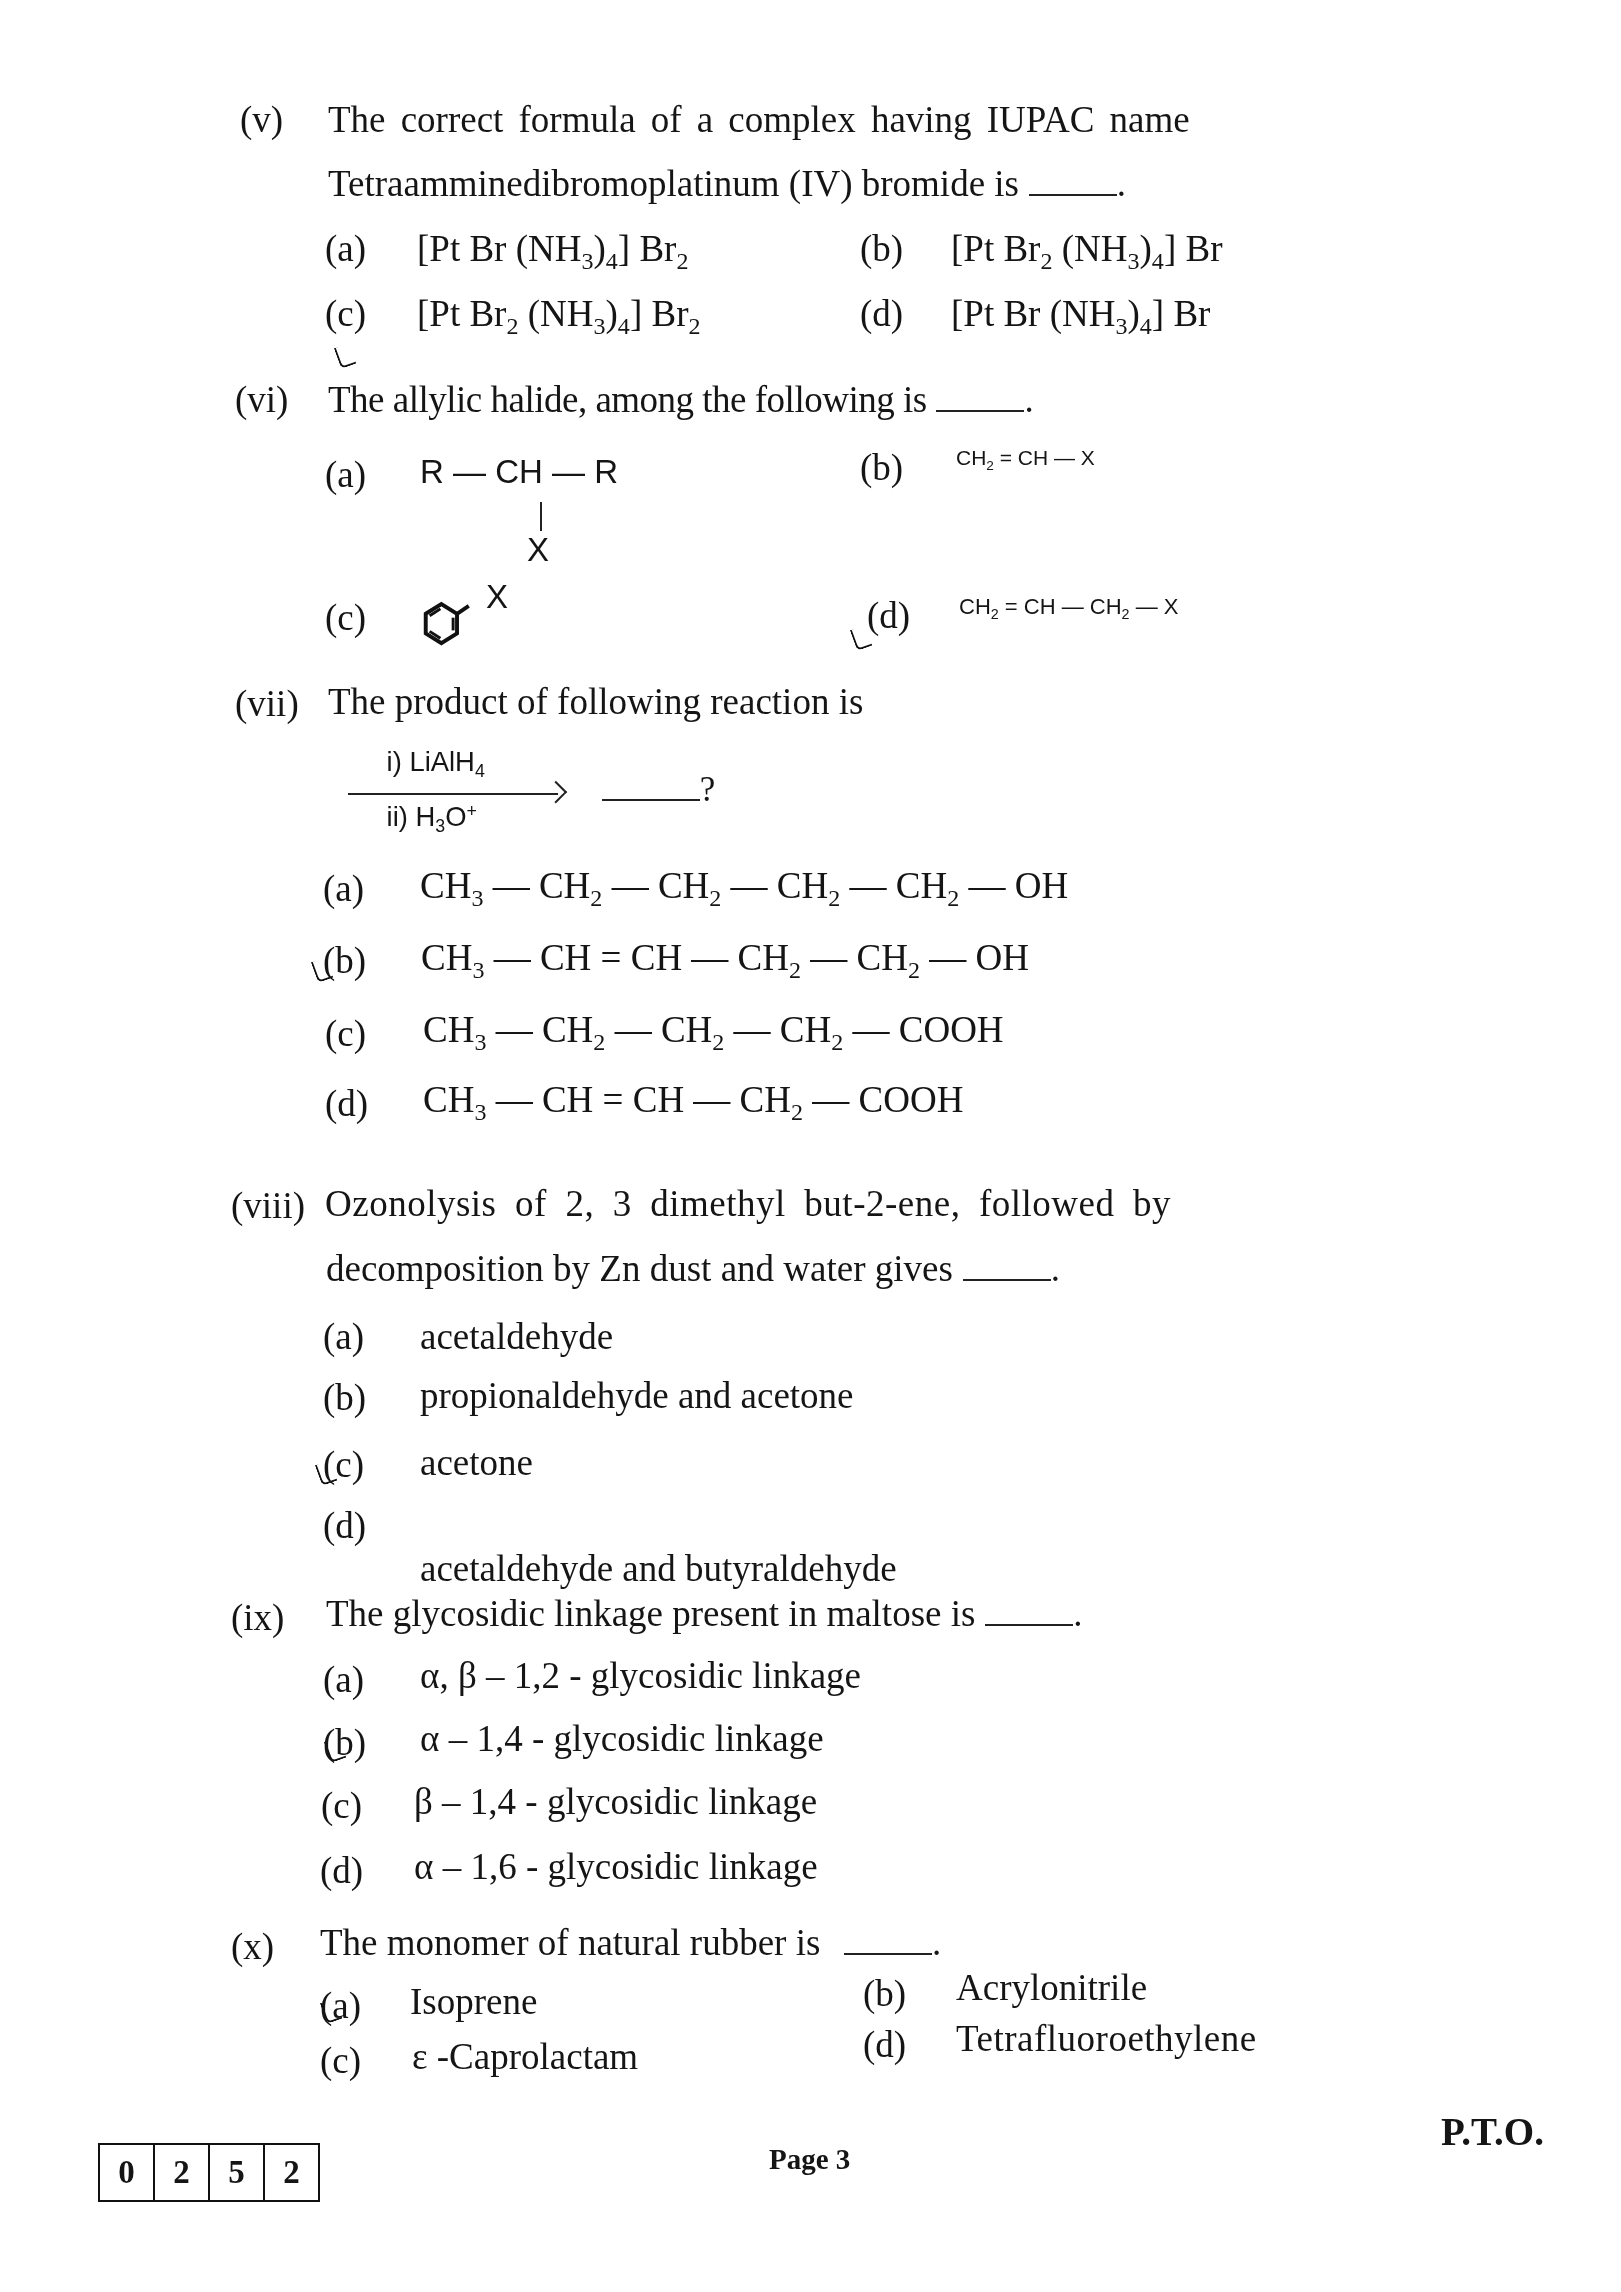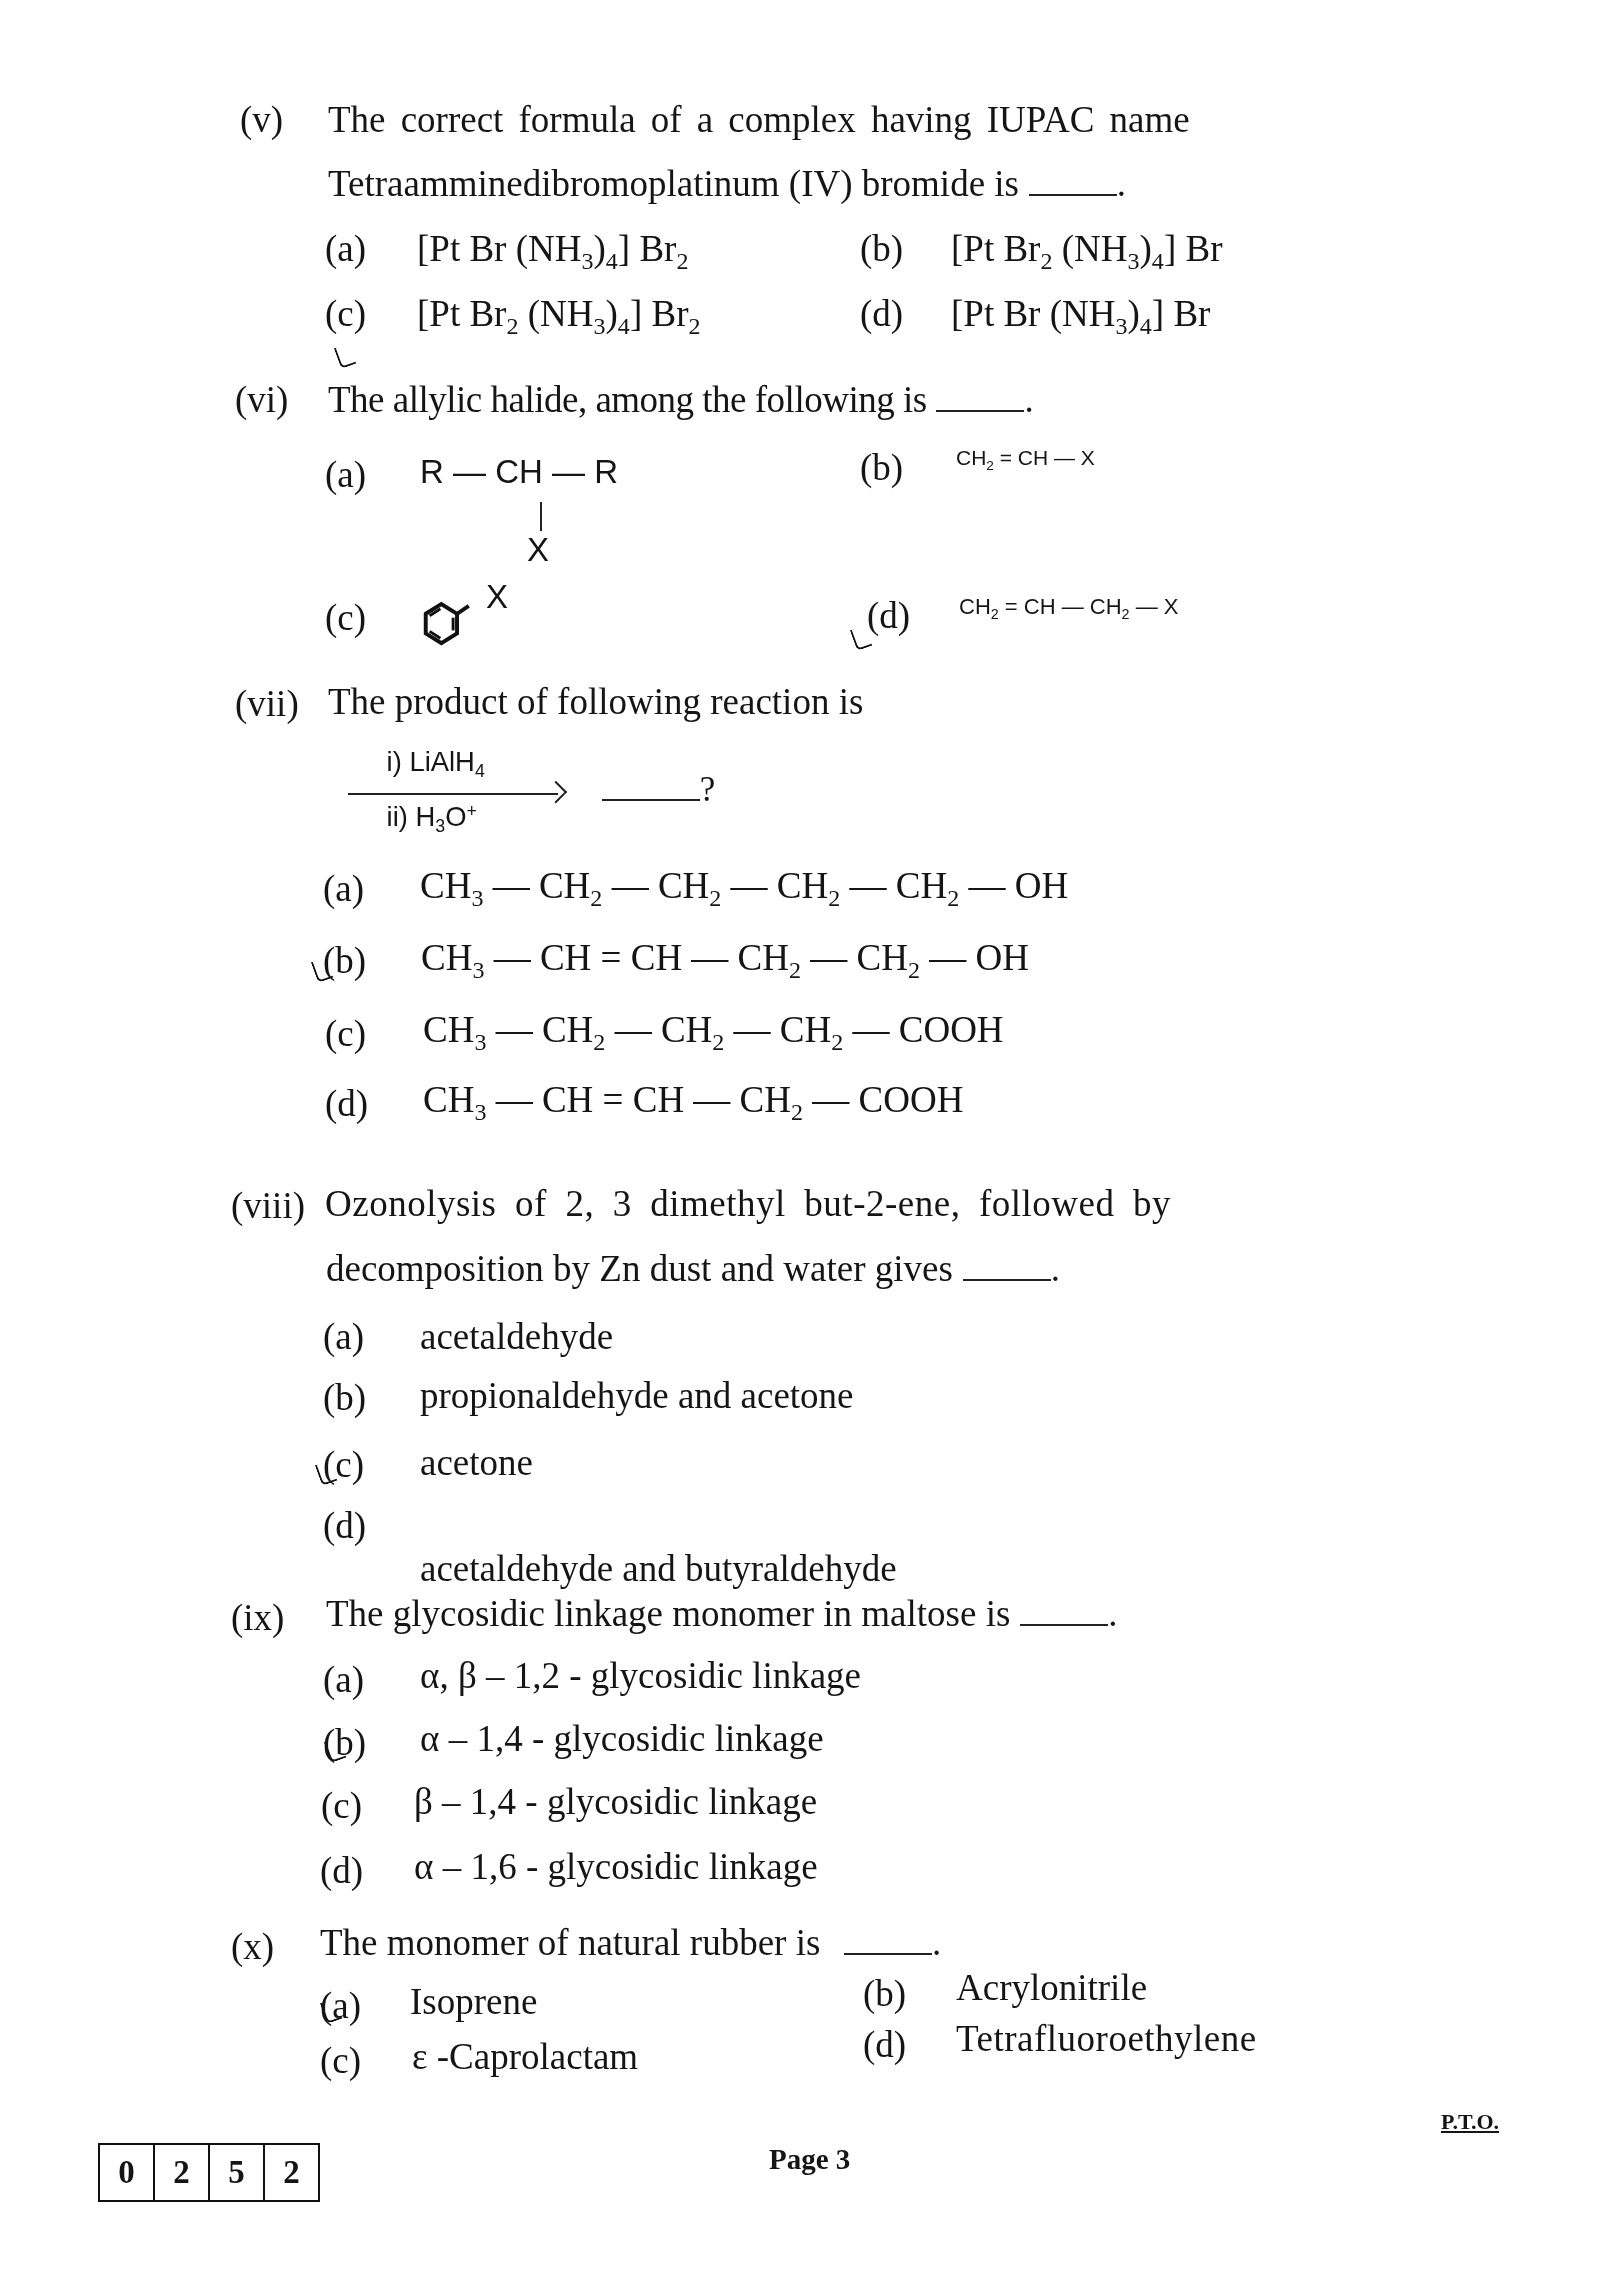--- a/index.html
+++ b/index.html
@@ -19,21 +19,21 @@
   .rx-arrow .line { position: absolute; left: 0; right: 5.9px; top: 19.6px; border-top: 2px solid #222; }
   .rx-arrow .head { position: absolute; right: 0; top: 10.8px; width: 13.7px; height: 13.7px;
                     border-top: 2px solid #222; border-right: 2px solid #222; transform: rotate(45deg); }
   .rx-arrow .above { position: absolute; left: 39px; top: -27.4px; font-size: 27.4px; font-family: "Liberation Sans", sans-serif; }
   .rx-arrow .below { position: absolute; left: 39px; top: 27.4px; font-size: 27.4px; font-family: "Liberation Sans", sans-serif; }
   .code-box { position: absolute; left: 98px; top: 2143px; display: flex; border: 2.9px solid #111; }
   .code-box .cell { width: 53px; height: 55px; border-right: 2px solid #111; display: flex; align-items: center;
                     justify-content: center; font-size: 33px; font-weight: bold; font-family: "Liberation Serif", serif; }
   .code-box .cell:last-child { border-right: none; }
   .footer-page { font-size: 29px; font-weight: bold; }
-  .footer-pto { font-size: 22px; font-weight: bold; text-decoration: underline; }
+  .footer-pto { font-size: 39px; font-weight: bold; }
   .vbond { position: absolute; width: 2px; height: 29px; background: #222; }
 </style>
 </head>
 <body>
 
 <div>
   <span class="abs qnum" style="left:240px; top:98px;">(v)</span>
   <span class="abs qtext" style="left:328px; top:98px; word-spacing:5.9px;">The correct formula of a complex having IUPAC name</span>
   <span class="abs qtext" style="left:328px; top:162px;"><span>Tetraamminedibromoplatinum (IV) bromide is</span><span class="blank"></span>.</span>
 
@@ -120,21 +120,21 @@
   <span class="tick" style="left:318px; top:1462px;"></span>
   <span class="abs opt-label" style="left:323px; top:1443px;">(c)</span>
   <span class="abs opt-text" style="left:420px; top:1441px;">acetone</span>
 
   <span class="abs opt-label" style="left:323px; top:1504px;">(d)</span>
   <span class="abs opt-text" style="left:420px; top:1500px;margin-top:47px;">acetaldehyde and butyraldehyde</span>
 </div>
 
 <div>
   <span class="abs qnum" style="left:231px; top:1596px;">(ix)</span>
-  <span class="abs qtext" style="left:326px; top:1592px;"><span>The glycosidic linkage monomer in maltose is</span><span class="blank"></span>.</span>
+  <span class="abs qtext" style="left:326px; top:1592px;"><span>The glycosidic linkage present in maltose is</span><span class="blank"></span>.</span>
 
   <span class="abs opt-label" style="left:323px; top:1658px;">(a)</span>
   <span class="abs opt-text" style="left:420px; top:1654px;">α, β – 1,2 - glycosidic linkage</span>
 
   <span class="tick" style="left:327px; top:1739px;"></span>
   <span class="abs opt-label" style="left:323px; top:1721px;">(b)</span>
   <span class="abs opt-text" style="left:420px; top:1717px;">α – 1,4 - glycosidic linkage</span>
 
   <span class="abs opt-label" style="left:321px; top:1784px;">(c)</span>
   <span class="abs opt-text" style="left:414px; top:1780px;">β – 1,4 - glycosidic linkage</span>

